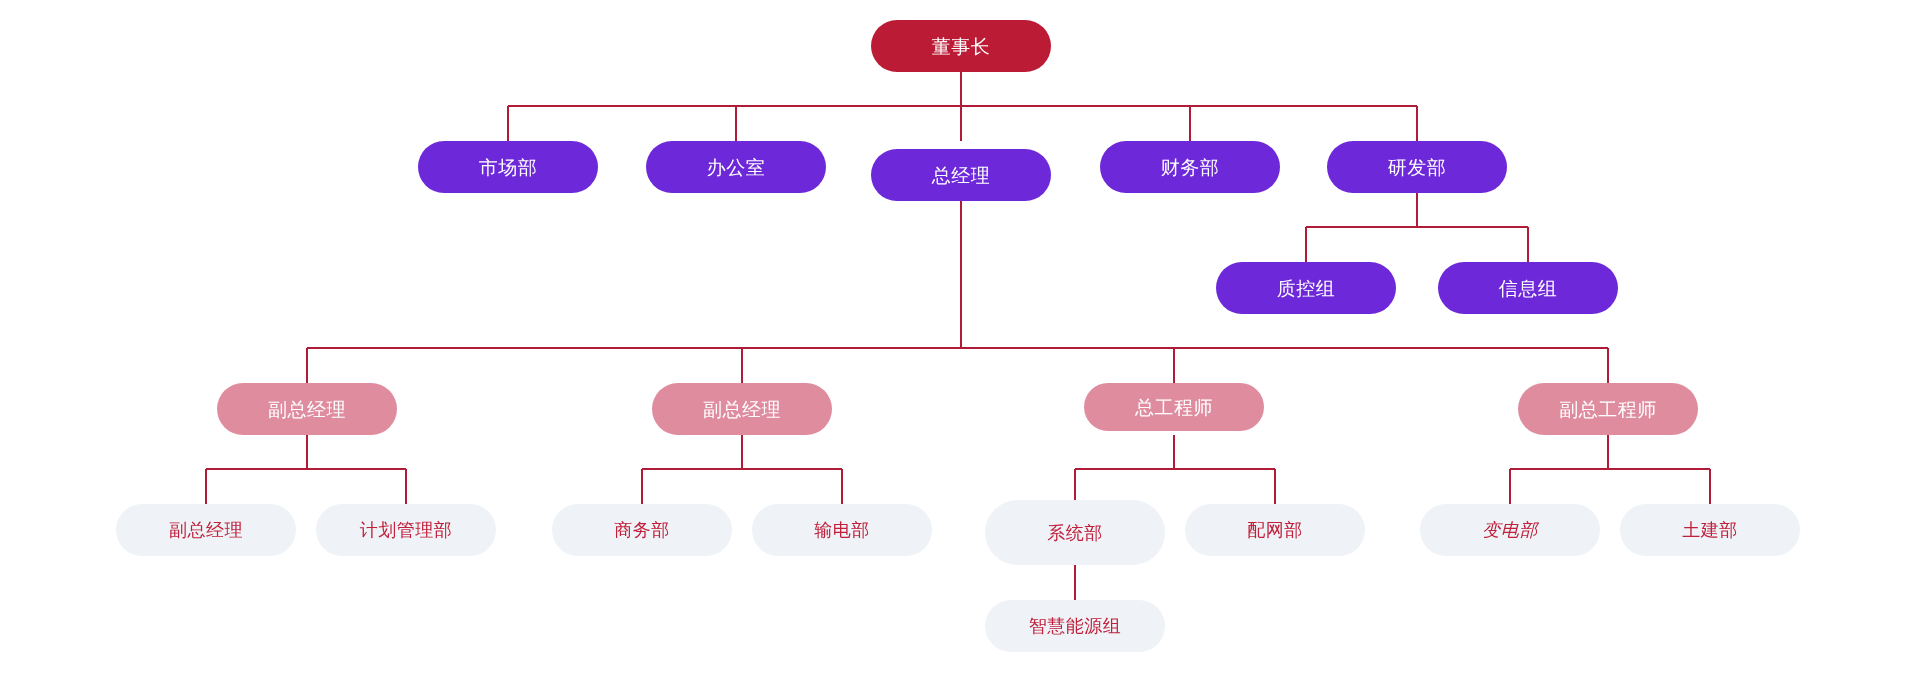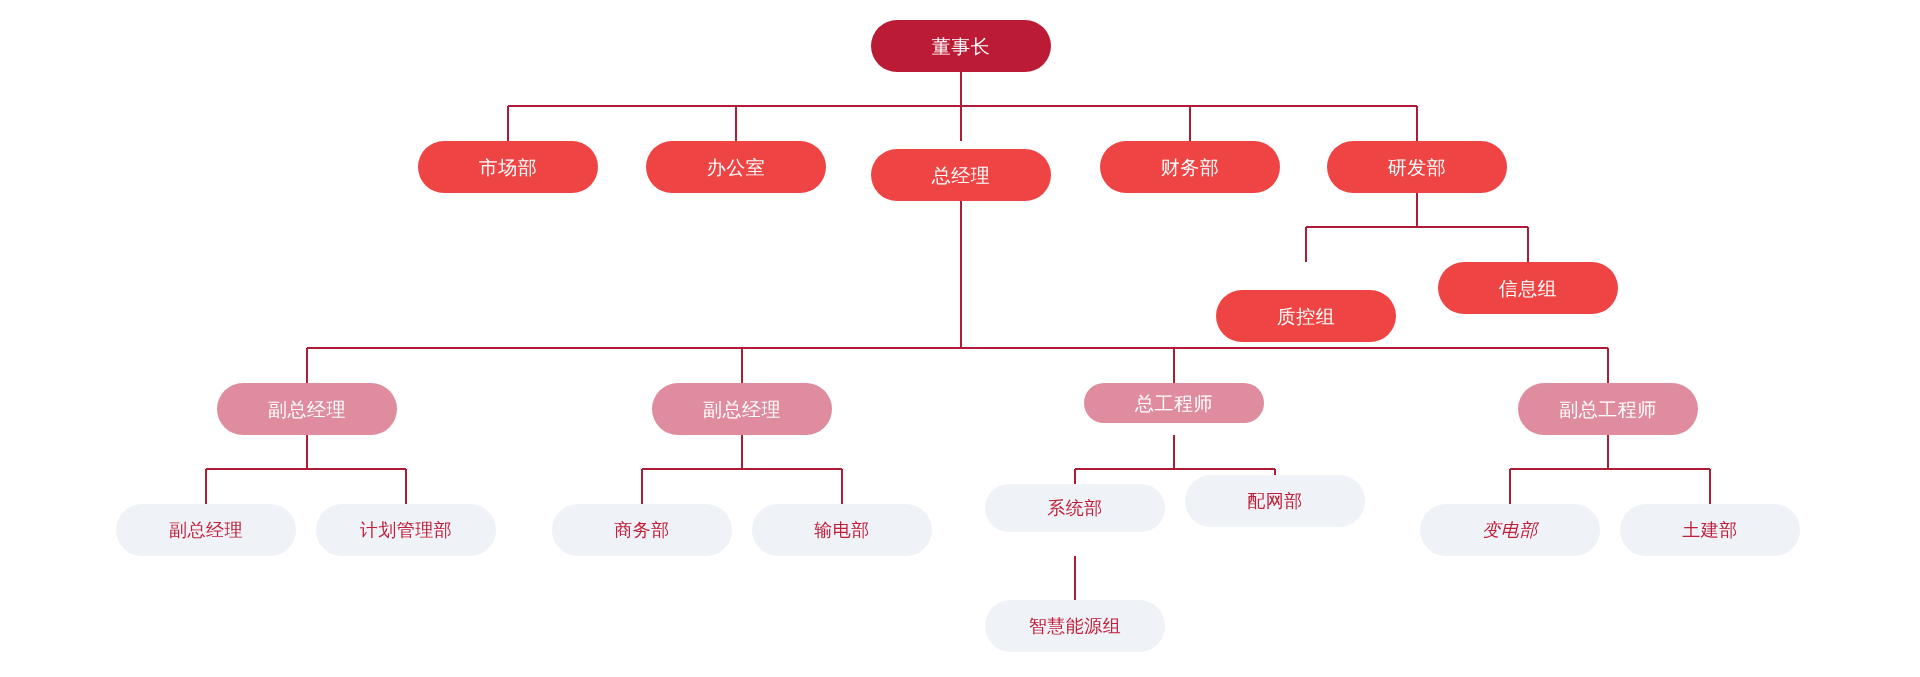--- a/index.html
+++ b/index.html
@@ -42,21 +42,21 @@
     display: block;
     line-height: 1;
   }
   
   .lvl-primary {
     background: #bc1b35;
     color: #ffffff;
     font-size: 19px;
   }
   .lvl-secondary {
-    background: #ef4444;
+    background: #6d28d9;
     color: #ffffff;
     font-size: 19px;
   }
   .lvl-tertiary {
     background: #de8c9e;
     color: #ffffff;
     font-size: 19px;
   }
   .lvl-leaf {
     background: #eff3f7;
@@ -117,54 +117,54 @@
       </div>
       <div class="node lvl-secondary" style="left: 871px; top: 141px; width: 180px; height: 52px; margin-top: 8px;">
         <span class="node-label">总经理</span>
       </div>
       <div class="node lvl-secondary" style="left: 1100px; top: 141px; width: 180px; height: 52px;">
         <span class="node-label">财务部</span>
       </div>
       <div class="node lvl-secondary" style="left: 1327px; top: 141px; width: 180px; height: 52px;">
         <span class="node-label">研发部</span>
       </div>
-      <div class="node lvl-secondary" style="left: 1216px; top: 262px; width: 180px; height: 52px; margin-top: 28px;">
+      <div class="node lvl-secondary" style="left: 1216px; top: 262px; width: 180px; height: 52px;">
         <span class="node-label">质控组</span>
       </div>
       <div class="node lvl-secondary" style="left: 1438px; top: 262px; width: 180px; height: 52px;">
         <span class="node-label">信息组</span>
       </div>
       <div class="node lvl-tertiary" style="left: 217px; top: 383px; width: 180px; height: 52px;">
         <span class="node-label">副总经理</span>
       </div>
       <div class="node lvl-tertiary" style="left: 652px; top: 383px; width: 180px; height: 52px;">
         <span class="node-label">副总经理</span>
       </div>
-      <div class="node lvl-tertiary" style="left: 1084px; top: 383px; width: 180px; height: 40px;">
+      <div class="node lvl-tertiary" style="left: 1084px; top: 383px; width: 180px; height: 48px;">
         <span class="node-label">总工程师</span>
       </div>
       <div class="node lvl-tertiary" style="left: 1518px; top: 383px; width: 180px; height: 52px;">
         <span class="node-label">副总工程师</span>
       </div>
       <div class="node lvl-leaf" style="left: 116px; top: 504px; width: 180px; height: 52px;">
         <span class="node-label">副总经理</span>
       </div>
       <div class="node lvl-leaf" style="left: 316px; top: 504px; width: 180px; height: 52px; align-items: center;">
         <span class="node-label">计划管理部</span>
       </div>
       <div class="node lvl-leaf" style="left: 552px; top: 504px; width: 180px; height: 52px;">
         <span class="node-label">商务部</span>
       </div>
       <div class="node lvl-leaf" style="left: 752px; top: 504px; width: 180px; height: 52px;">
         <span class="node-label">输电部</span>
       </div>
-      <div class="node lvl-leaf" style="left: 985px; top: 484px; width: 180px; height: 48px;">
+      <div class="node lvl-leaf" style="left: 985px; top: 500px; width: 180px; height: 65px;">
         <span class="node-label">系统部</span>
       </div>
-      <div class="node lvl-leaf" style="left: 1185px; top: 475px; width: 180px; height: 52px;">
+      <div class="node lvl-leaf" style="left: 1185px; top: 504px; width: 180px; height: 52px;">
         <span class="node-label">配网部</span>
       </div>
       <div class="node lvl-leaf" style="left: 1420px; top: 504px; width: 180px; height: 52px; font-style: italic;">
         <span class="node-label">变电部</span>
       </div>
       <div class="node lvl-leaf" style="left: 1620px; top: 504px; width: 180px; height: 52px; font-family: Liberation Serif, serif;">
         <span class="node-label">土建部</span>
       </div>
       <div class="node lvl-leaf" style="left: 985px; top: 600px; width: 180px; height: 52px;">
         <span class="node-label">智慧能源组</span>

